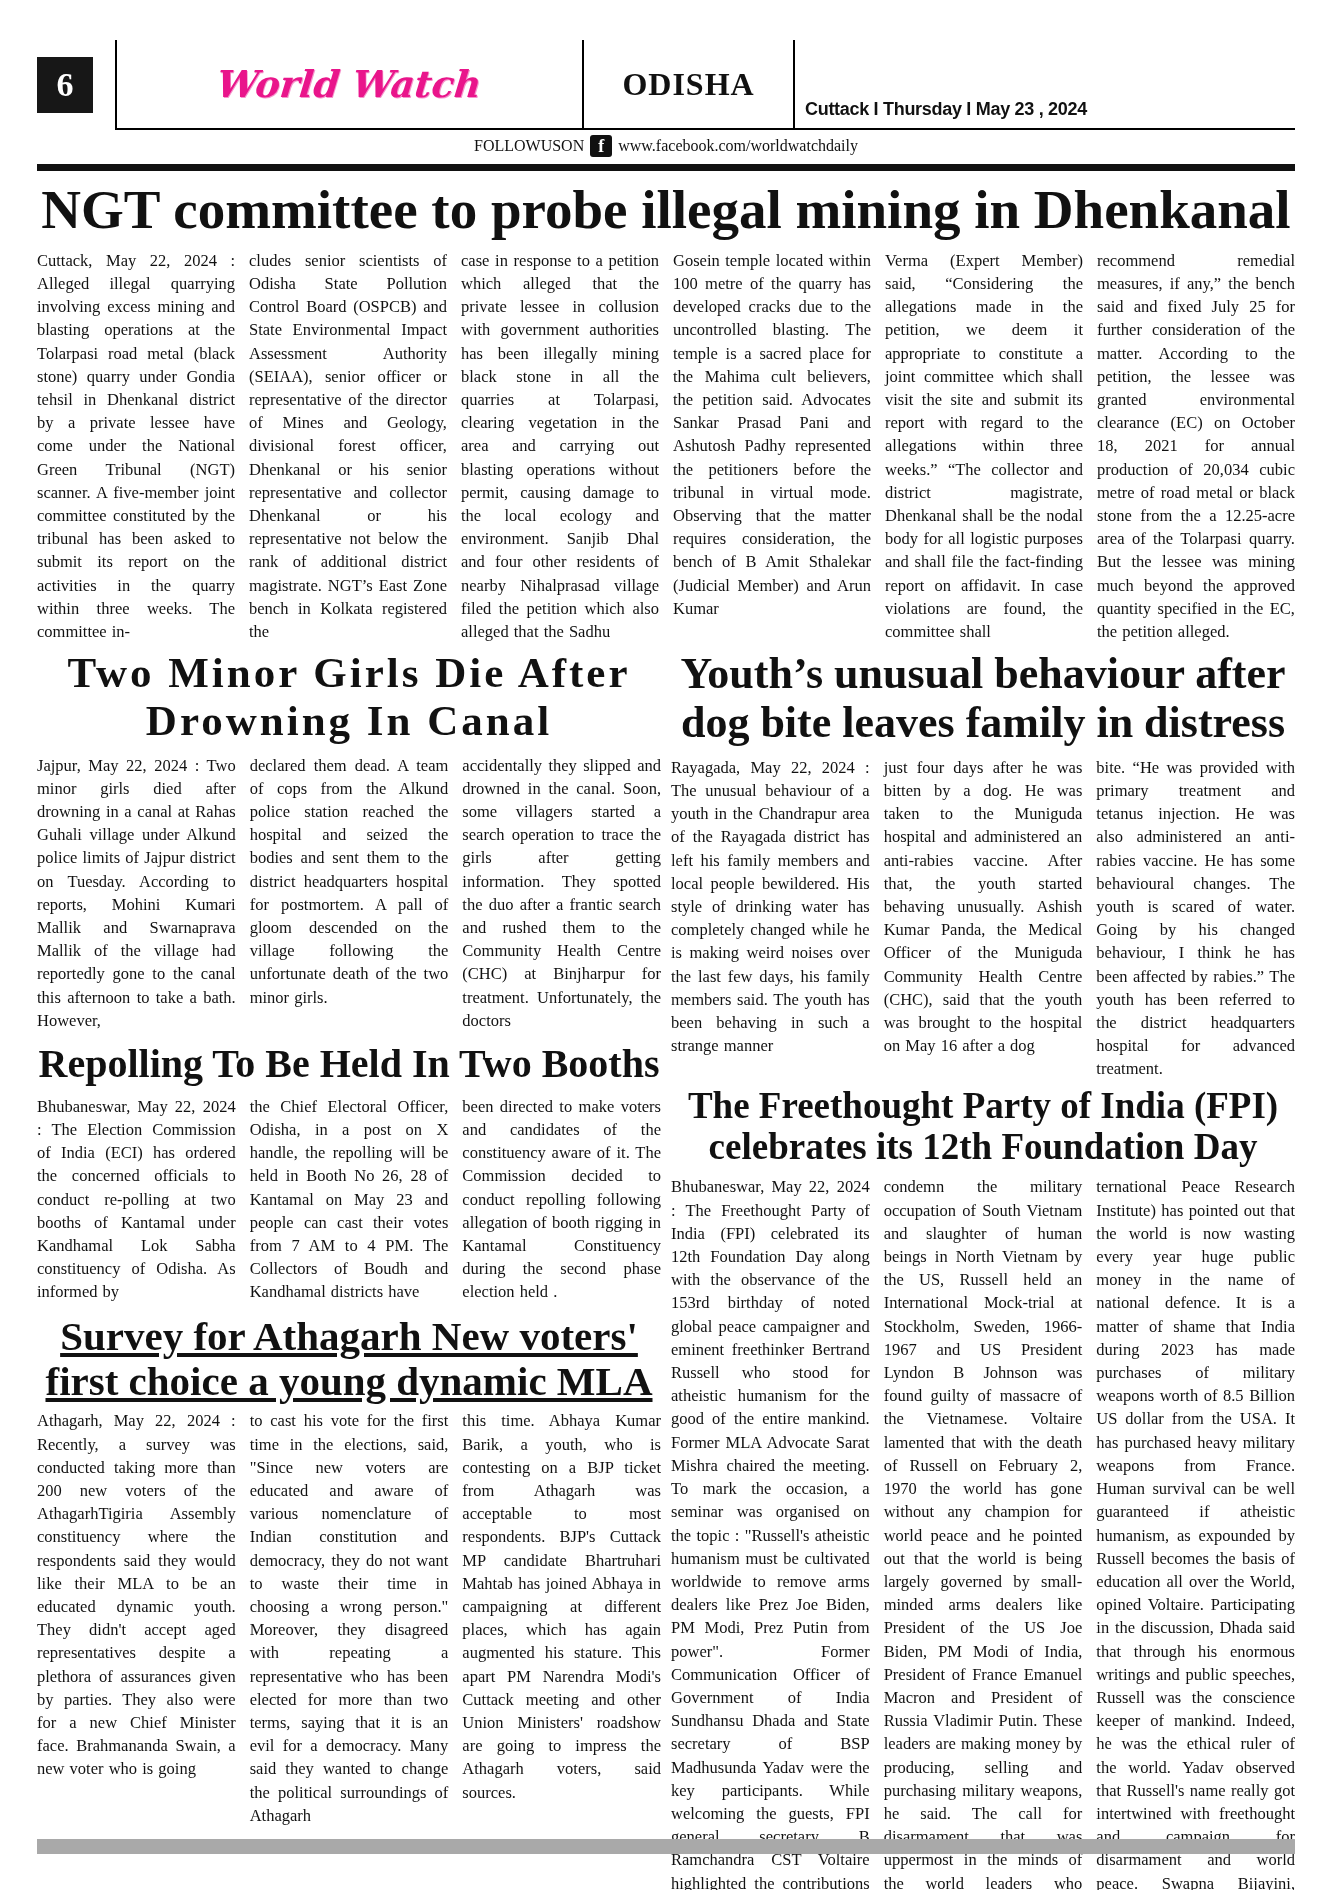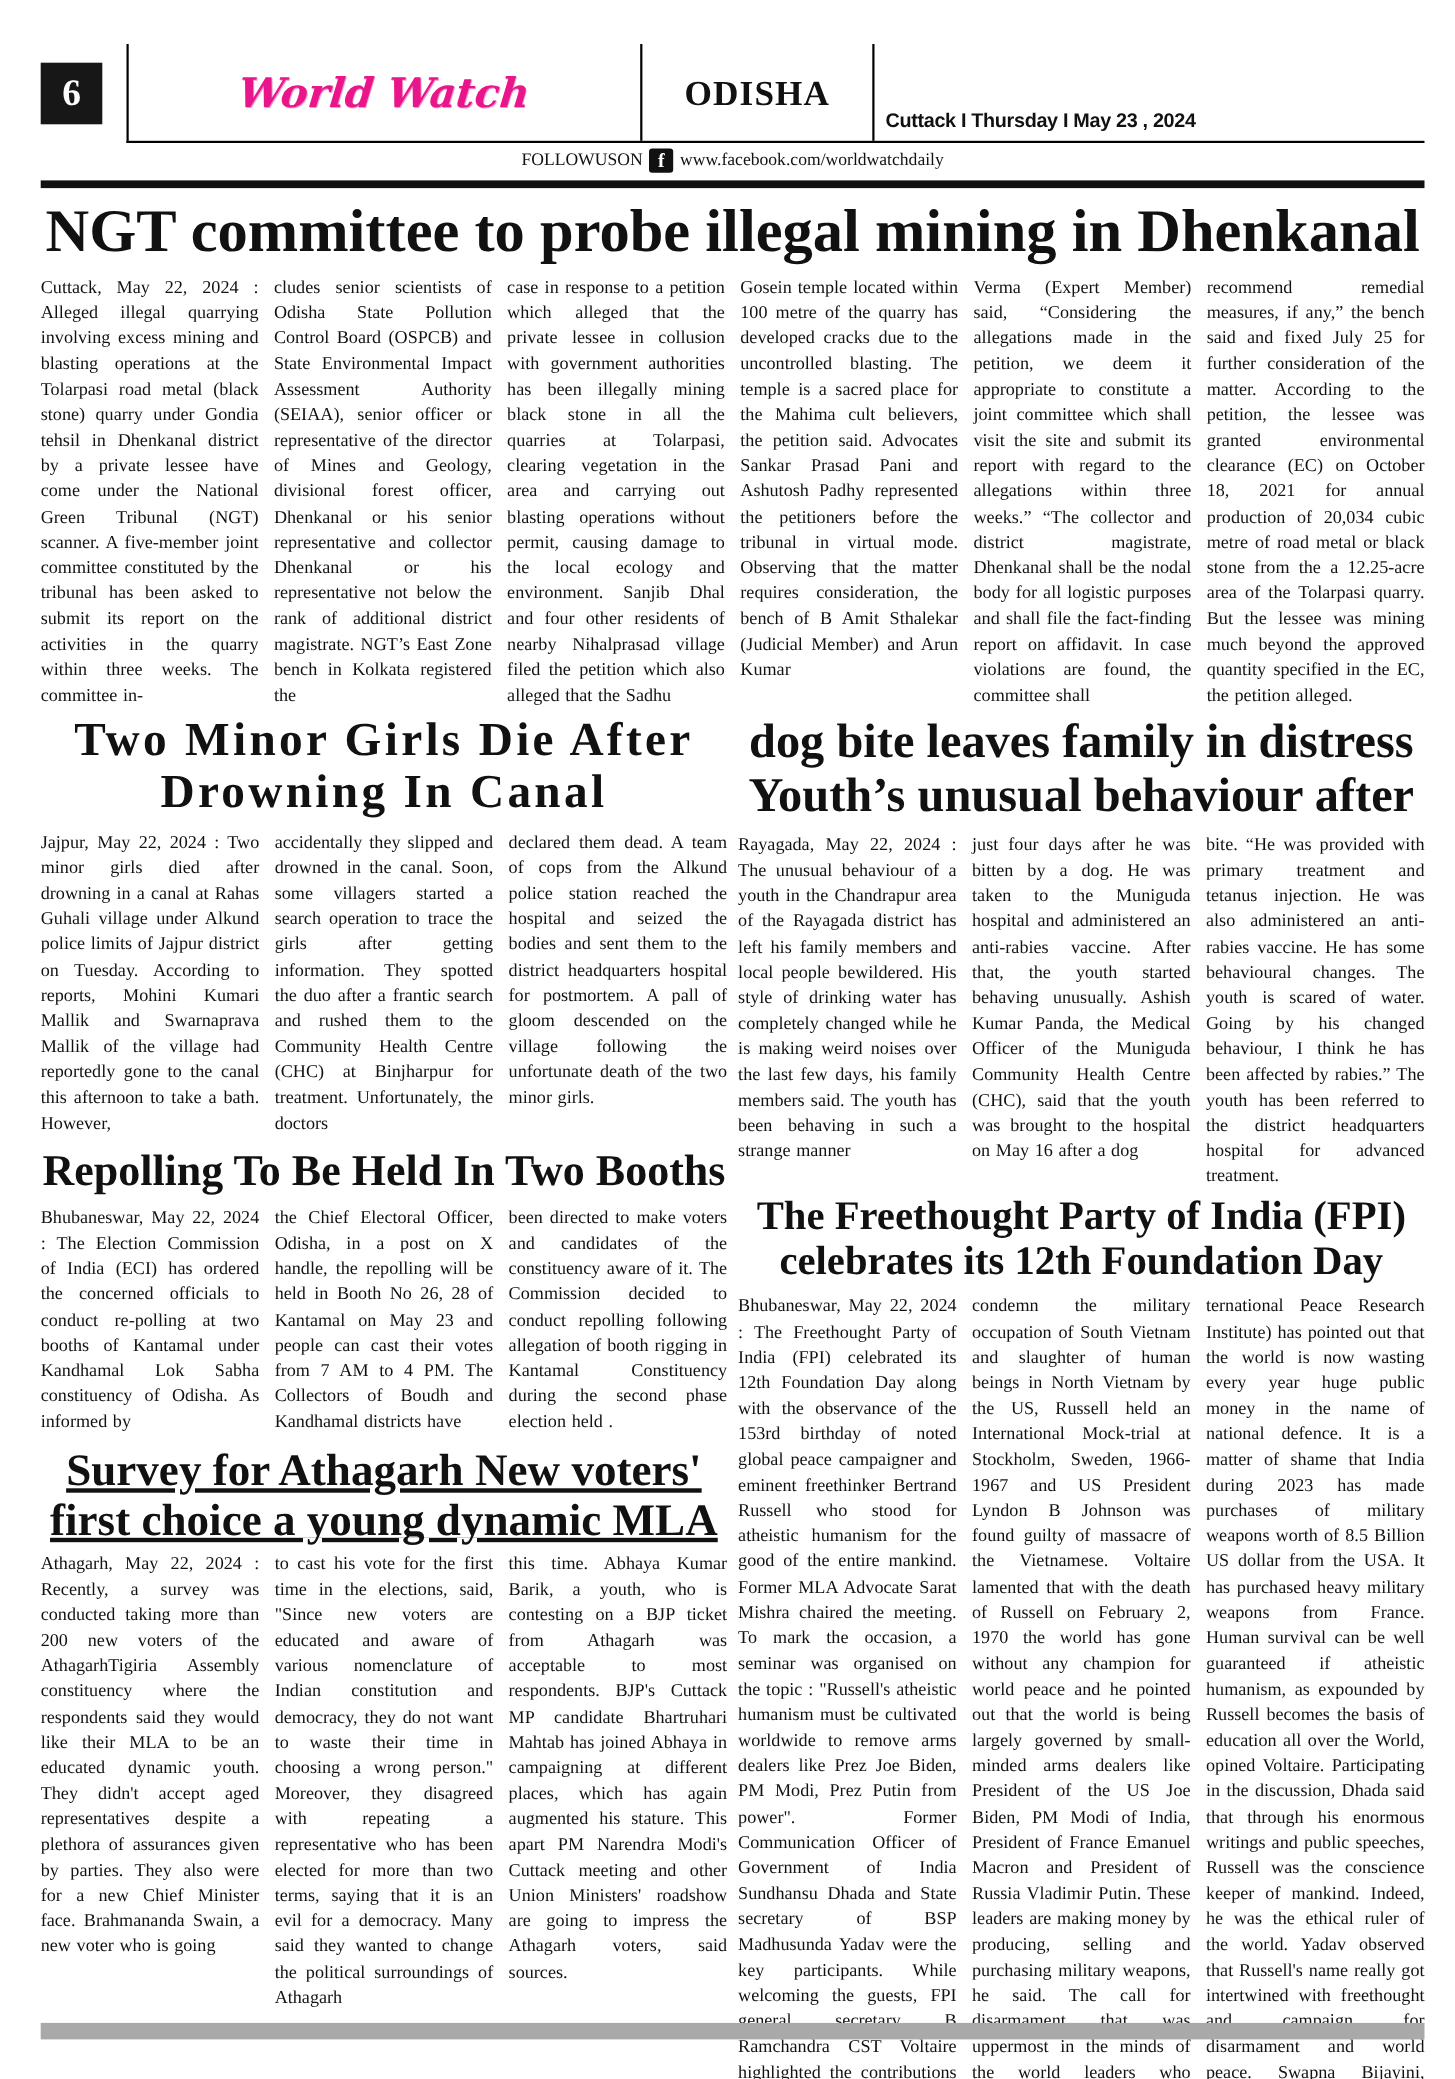--- a/index.html
+++ b/index.html
@@ -122,22 +122,22 @@
 
     <div class="half">
 
       <div>
         <div class="art-headline hl-a2">
           <span class="hl-line">Two Minor Girls Die After</span>
           <span class="hl-line">Drowning In Canal</span>
         </div>
         <div class="cols">
           <div class="col">Jajpur, May 22, 2024 : Two minor girls died after drowning in a canal at Rahas Guhali village under Alkund police limits of Jajpur district on Tuesday. According to reports, Mohini Kumari Mallik and Swarnaprava Mallik of the village had reportedly gone to the canal this afternoon to take a bath. However,</div>
+          <div class="col">declared them dead. A team of cops from the Alkund police station reached the hospital and seized the bodies and sent them to the district headquarters hospital for postmortem. A pall of gloom descended on the village following the unfortunate death of the two minor girls.</div>
           <div class="col">accidentally they slipped and drowned in the canal. Soon, some villagers started a search operation to trace the girls after getting information. They spotted the duo after a frantic search and rushed them to the Community Health Centre (CHC) at Binjharpur for treatment. Unfortunately, the doctors</div>
-          <div class="col">declared them dead. A team of cops from the Alkund police station reached the hospital and seized the bodies and sent them to the district headquarters hospital for postmortem. A pall of gloom descended on the village following the unfortunate death of the two minor girls.</div>
         </div>
       </div>
 
       <div>
         <div class="art-headline hl-a4">
           <span class="hl-line">Repolling To Be Held In Two Booths</span>
         </div>
         <div class="cols">
           <div class="col">Bhubaneswar, May 22, 2024 : The Election Commission of India (ECI) has ordered the concerned officials to conduct re-polling at two booths of Kantamal under Kandhamal Lok Sabha constituency of Odisha. As informed by</div>
           <div class="col">the Chief Electoral Officer, Odisha, in a post on X handle, the repolling will be held in Booth No 26, 28 of Kantamal on May 23 and people can cast their votes from 7 AM to 4 PM. The Collectors of Boudh and Kandhamal districts have</div>
@@ -156,22 +156,22 @@
           <div class="col">this time. Abhaya Kumar Barik, a youth, who is contesting on a BJP ticket from Athagarh was acceptable to most respondents. BJP's Cuttack MP candidate Bhartruhari Mahtab has joined Abhaya in campaigning at different places, which has again augmented his stature. This apart PM Narendra Modi's Cuttack meeting and other Union Ministers' roadshow are going to impress the Athagarh voters, said sources.</div>
         </div>
       </div>
 
     </div>
 
     <div class="half">
 
       <div>
         <div class="art-headline hl-a3">
+          <span class="hl-line">Youth’s unusual behaviour after</span>
           <span class="hl-line">dog bite leaves family in distress</span>
-          <span class="hl-line">Youth’s unusual behaviour after</span>
         </div>
         <div class="cols">
           <div class="col">Rayagada, May 22, 2024 : The unusual behaviour of a youth in the Chandrapur area of the Rayagada district has left his family members and local people bewildered. His style of drinking water has completely changed while he is making weird noises over the last few days, his family members said. The youth has been behaving in such a strange manner</div>
           <div class="col">just four days after he was bitten by a dog. He was taken to the Muniguda hospital and administered an anti-rabies vaccine. After that, the youth started behaving unusually. Ashish Kumar Panda, the Medical Officer of the Muniguda Community Health Centre (CHC), said that the youth was brought to the hospital on May 16 after a dog</div>
           <div class="col">bite. “He was provided with primary treatment and tetanus injection. He was also administered an anti-rabies vaccine. He has some behavioural changes. The youth is scared of water. Going by his changed behaviour, I think he has been affected by rabies.” The youth has been referred to the district headquarters hospital for advanced treatment.</div>
         </div>
       </div>
 
       <div>
         <div class="art-headline hl-a5">

